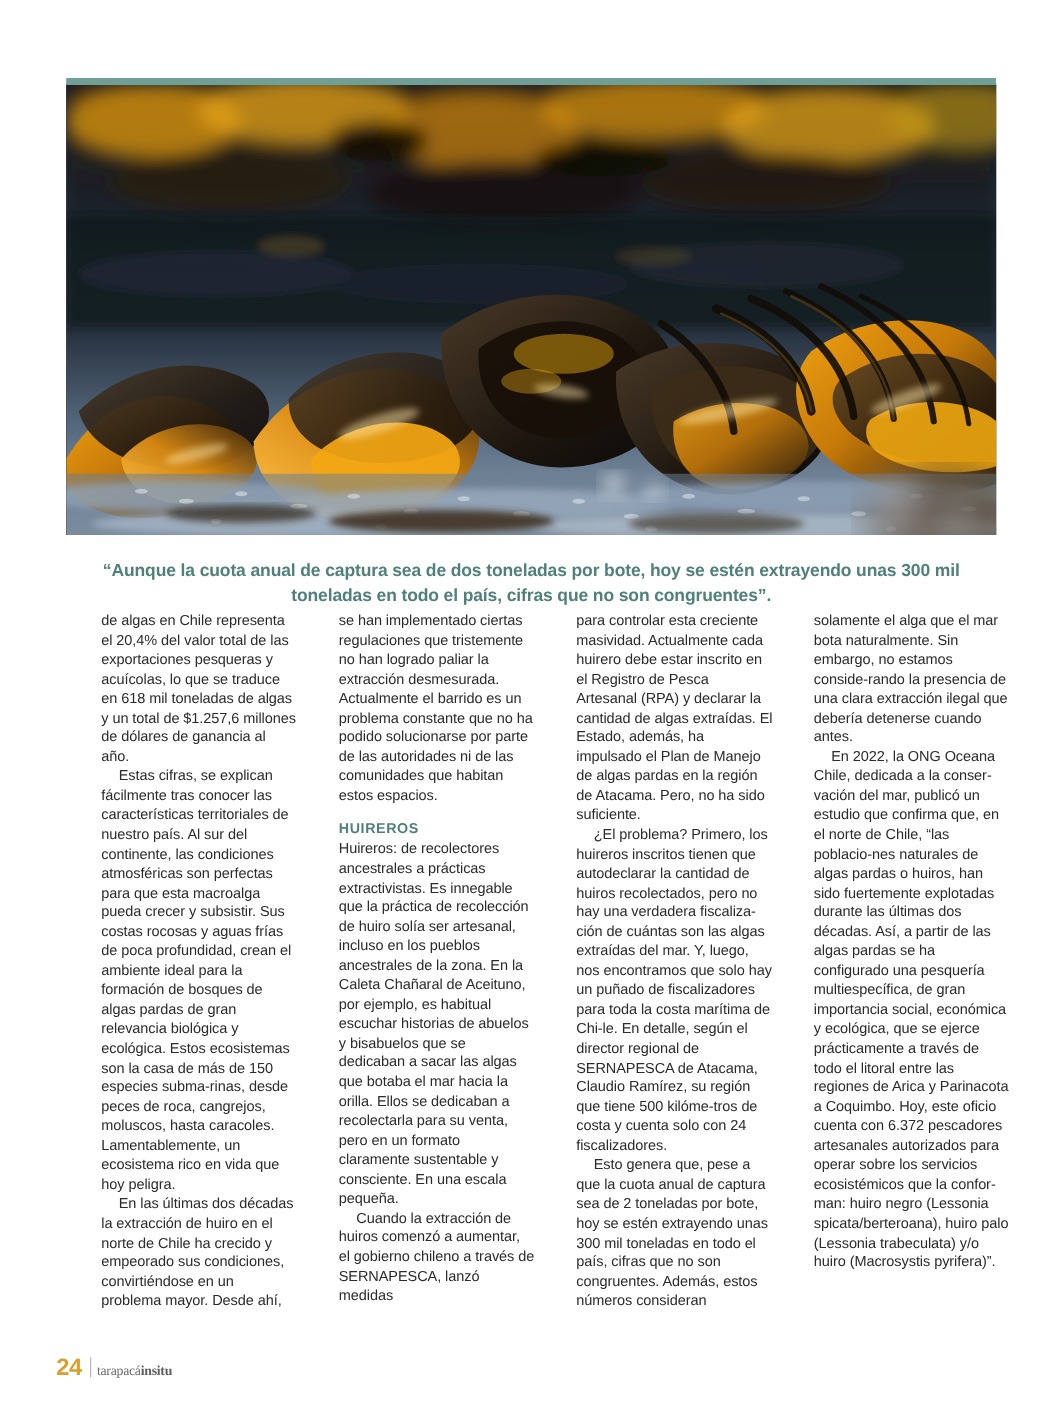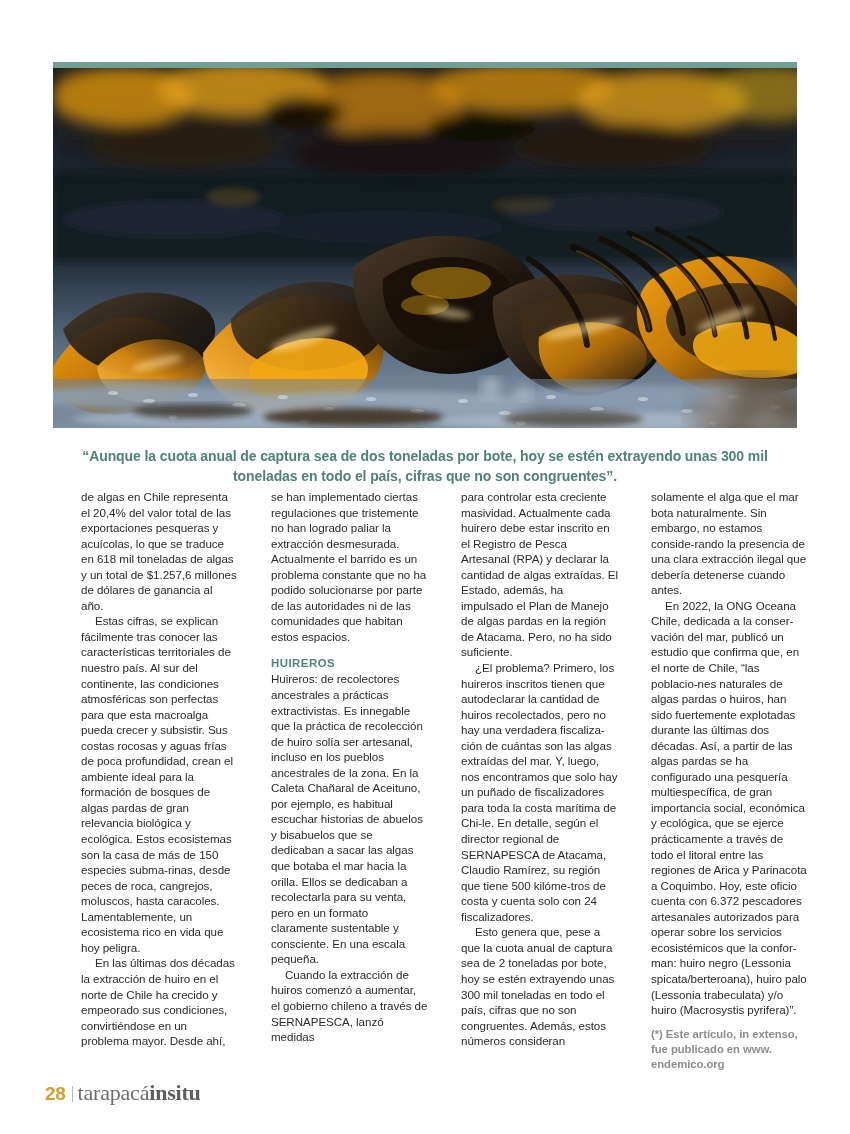--- a/index.html
+++ b/index.html
@@ -98,21 +98,21 @@
   }
   .folio-div{
     display:inline-block;
     width:1px;height:16px;
     background:#b9b9b9;
     margin:0 5px 0 6px;
     position:relative;top:2px;
   }
   .masthead{
     font-family:"Liberation Serif",serif;
-    font-size:22px;
+    font-size:11px;
     color:#6d6d6d;
     letter-spacing:-0.2px;
   }
   .masthead .m-light{font-weight:normal;}
   .masthead .m-bold{font-weight:bold;color:#5d5d5d;}
 </style>
 </head>
 <body>
 
 <div class="page">
@@ -308,24 +308,23 @@
 
     <div class="col">
       <p>para controlar esta creciente masividad. Actualmente cada huirero debe estar inscrito en el Registro de Pesca Artesanal (RPA) y declarar la cantidad de algas extraídas. El Estado, además, ha impulsado el Plan de Manejo de algas pardas en la región de Atacama. Pero, no ha sido suficiente.</p>
       <p class="indent">¿El problema? Primero, los huireros inscritos tienen que autodeclarar la cantidad de huiros recolectados, pero no hay una verdadera fiscaliza-ción de cuántas son las algas extraídas del mar. Y, luego, nos encontramos que solo hay un puñado de fiscalizadores para toda la costa marítima de Chi-le. En detalle, según el director regional de SERNAPESCA de Atacama, Claudio Ramírez, su región que tiene 500 kilóme-tros de costa y cuenta solo con 24 fiscalizadores.</p>
       <p class="indent">Esto genera que, pese a que la cuota anual de captura sea de 2 toneladas por bote, hoy se estén extrayendo unas 300 mil toneladas en todo el país, cifras que no son congruentes. Además, estos números consideran</p>
     </div>
 
     <div class="col">
       <p>solamente el alga que el mar bota naturalmente. Sin embargo, no estamos conside-rando la presencia de una clara extracción ilegal que debería detenerse cuando antes.</p>
       <p class="indent">En 2022, la ONG Oceana Chile, dedicada a la conser-vación del mar, publicó un estudio que confirma que, en el norte de Chile, “las poblacio-nes naturales de algas pardas o huiros, han sido fuertemente explotadas durante las últimas dos décadas. Así, a partir de las algas pardas se ha configurado una pesquería multiespecífica, de gran importancia social, económica y ecológica, que se ejerce prácticamente a través de todo el litoral entre las regiones de Arica y Parinacota a Coquimbo. Hoy, este oficio cuenta con 6.372 pescadores artesanales autorizados para operar sobre los servicios ecosistémicos que la confor-man: huiro negro (Lessonia spicata/berteroana), huiro palo (Lessonia trabeculata) y/o huiro (Macrosystis pyrifera)”.</p>
-      <p class="footnote">(*) Este artículo, in extenso, fue publicado en www. endemico.org</p>
     </div>
 
   </div>
 
   <div class="footer">
-    <span class="folio">28</span>
+    <span class="folio">24</span>
     <span class="folio-div"></span>
     <span class="masthead"><span class="m-light">tarapacá</span><span class="m-bold">insitu</span></span>
   </div>
 
 </div>
 
 </body></html>

